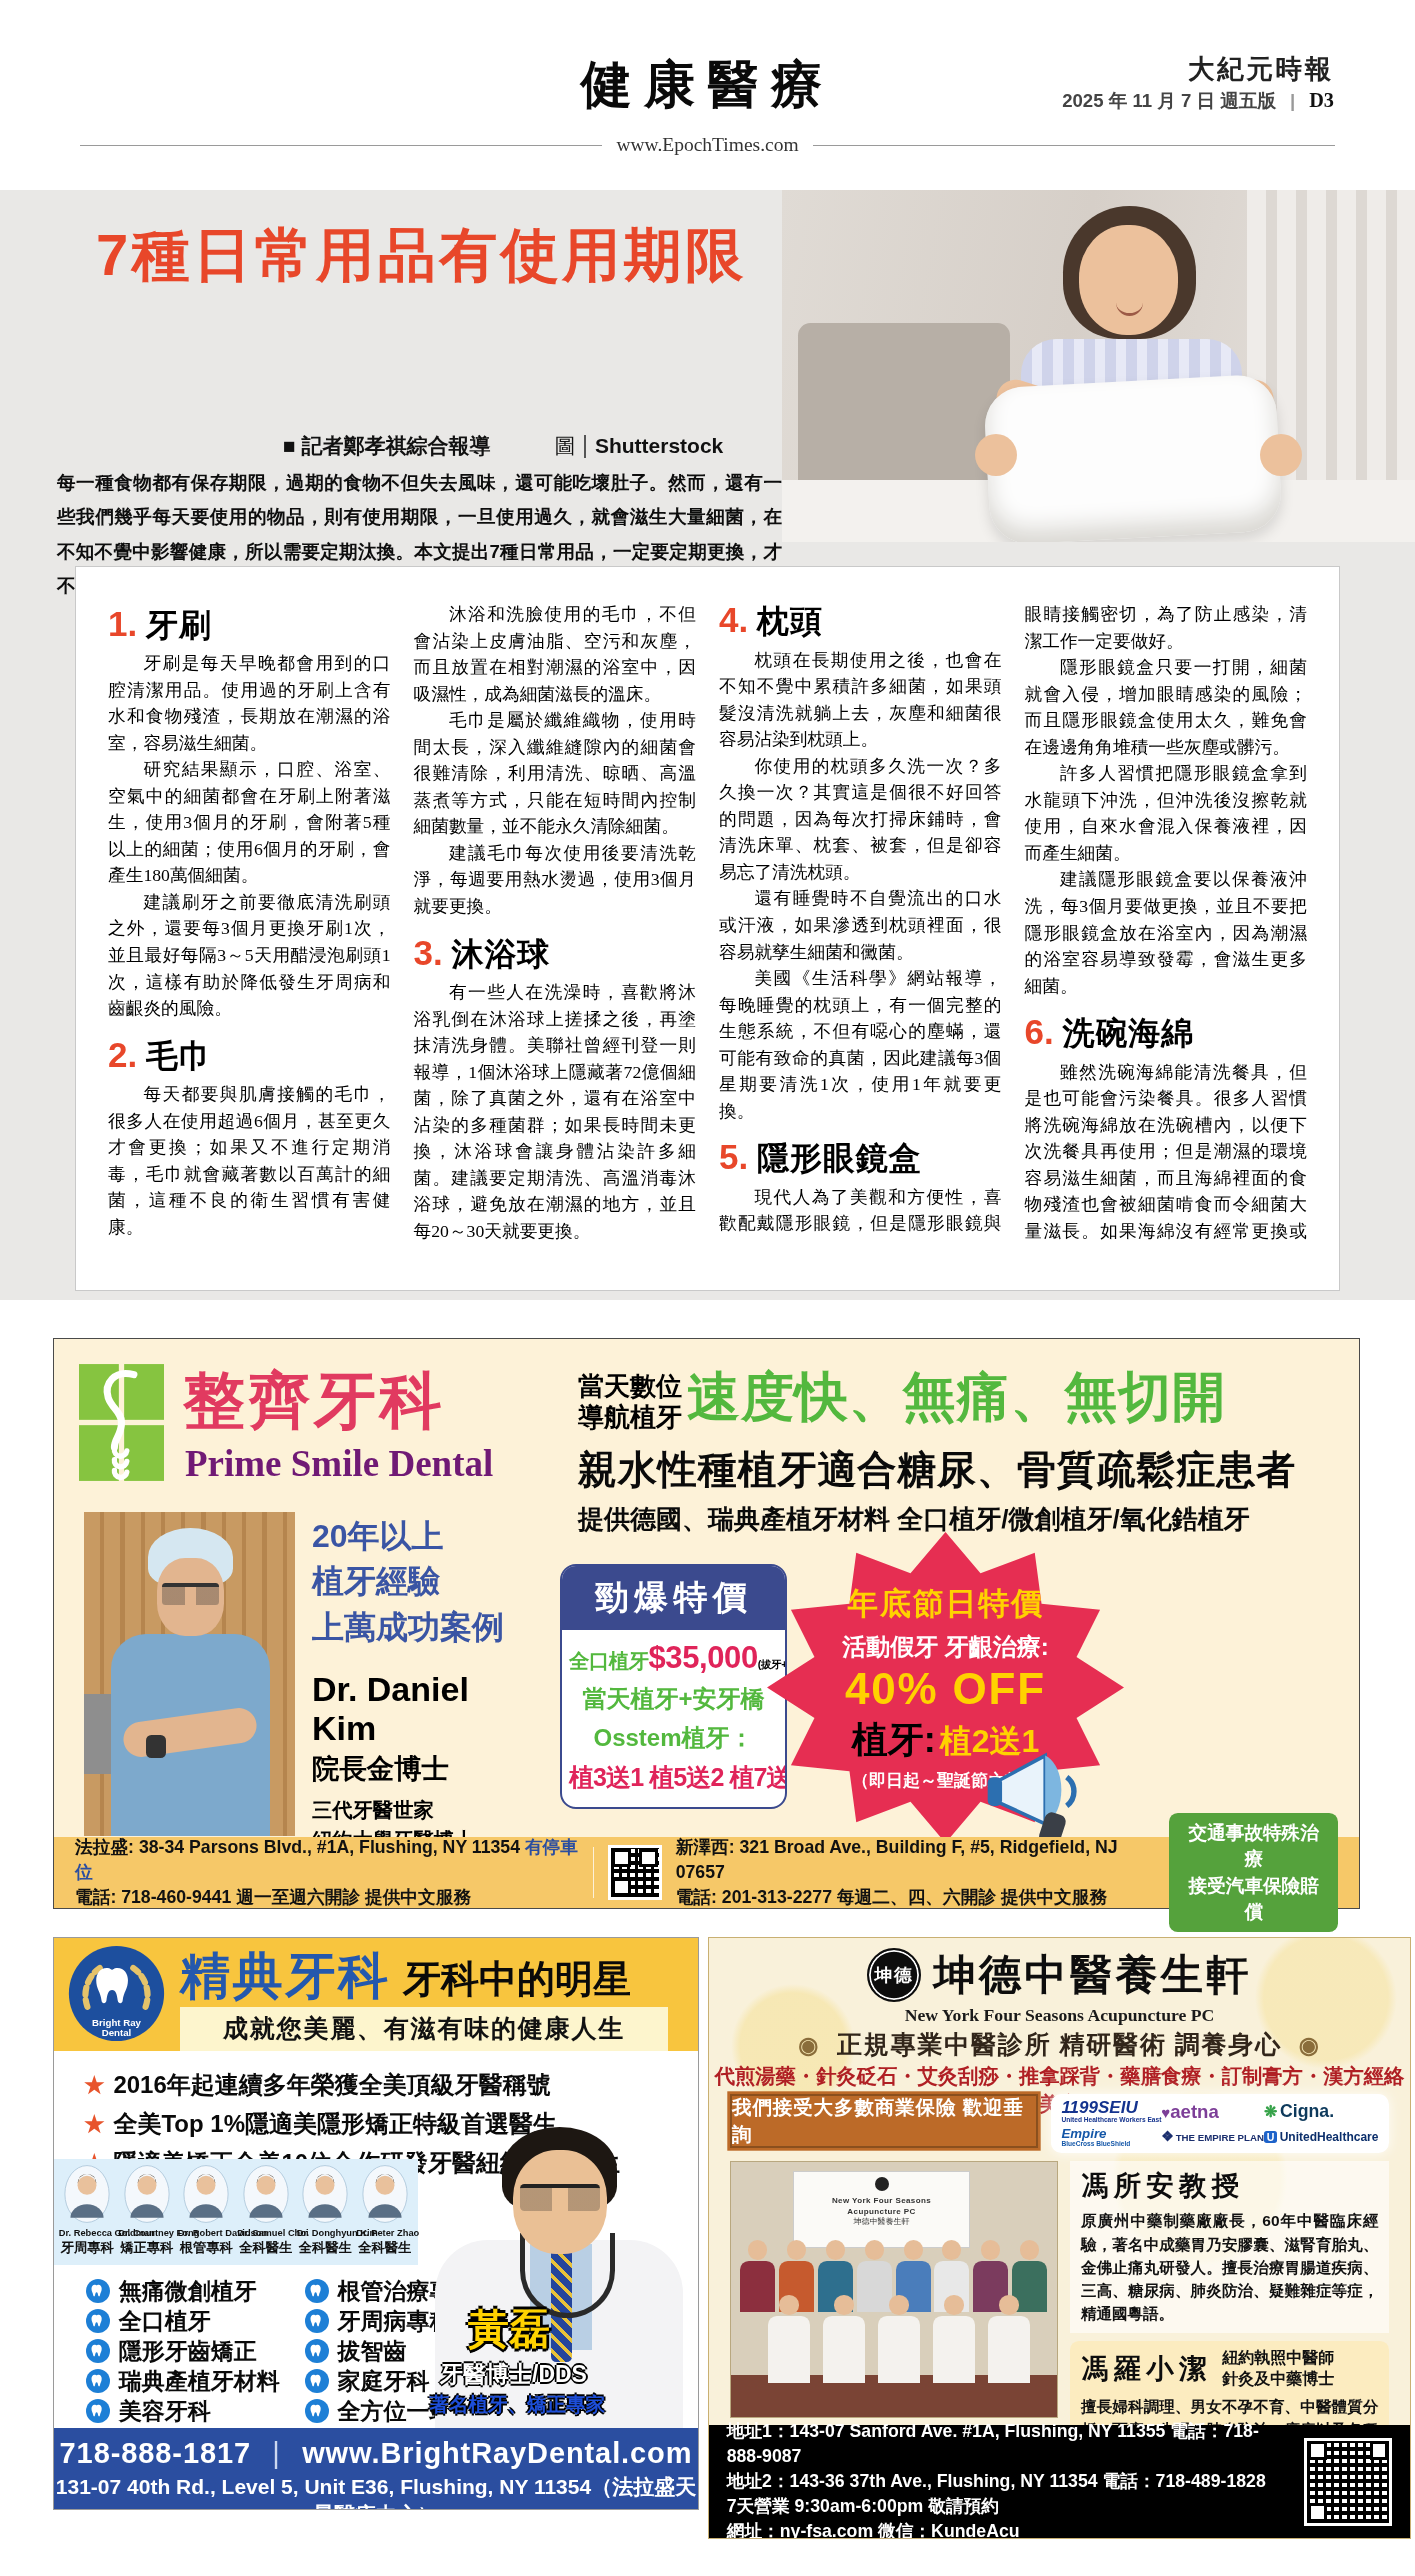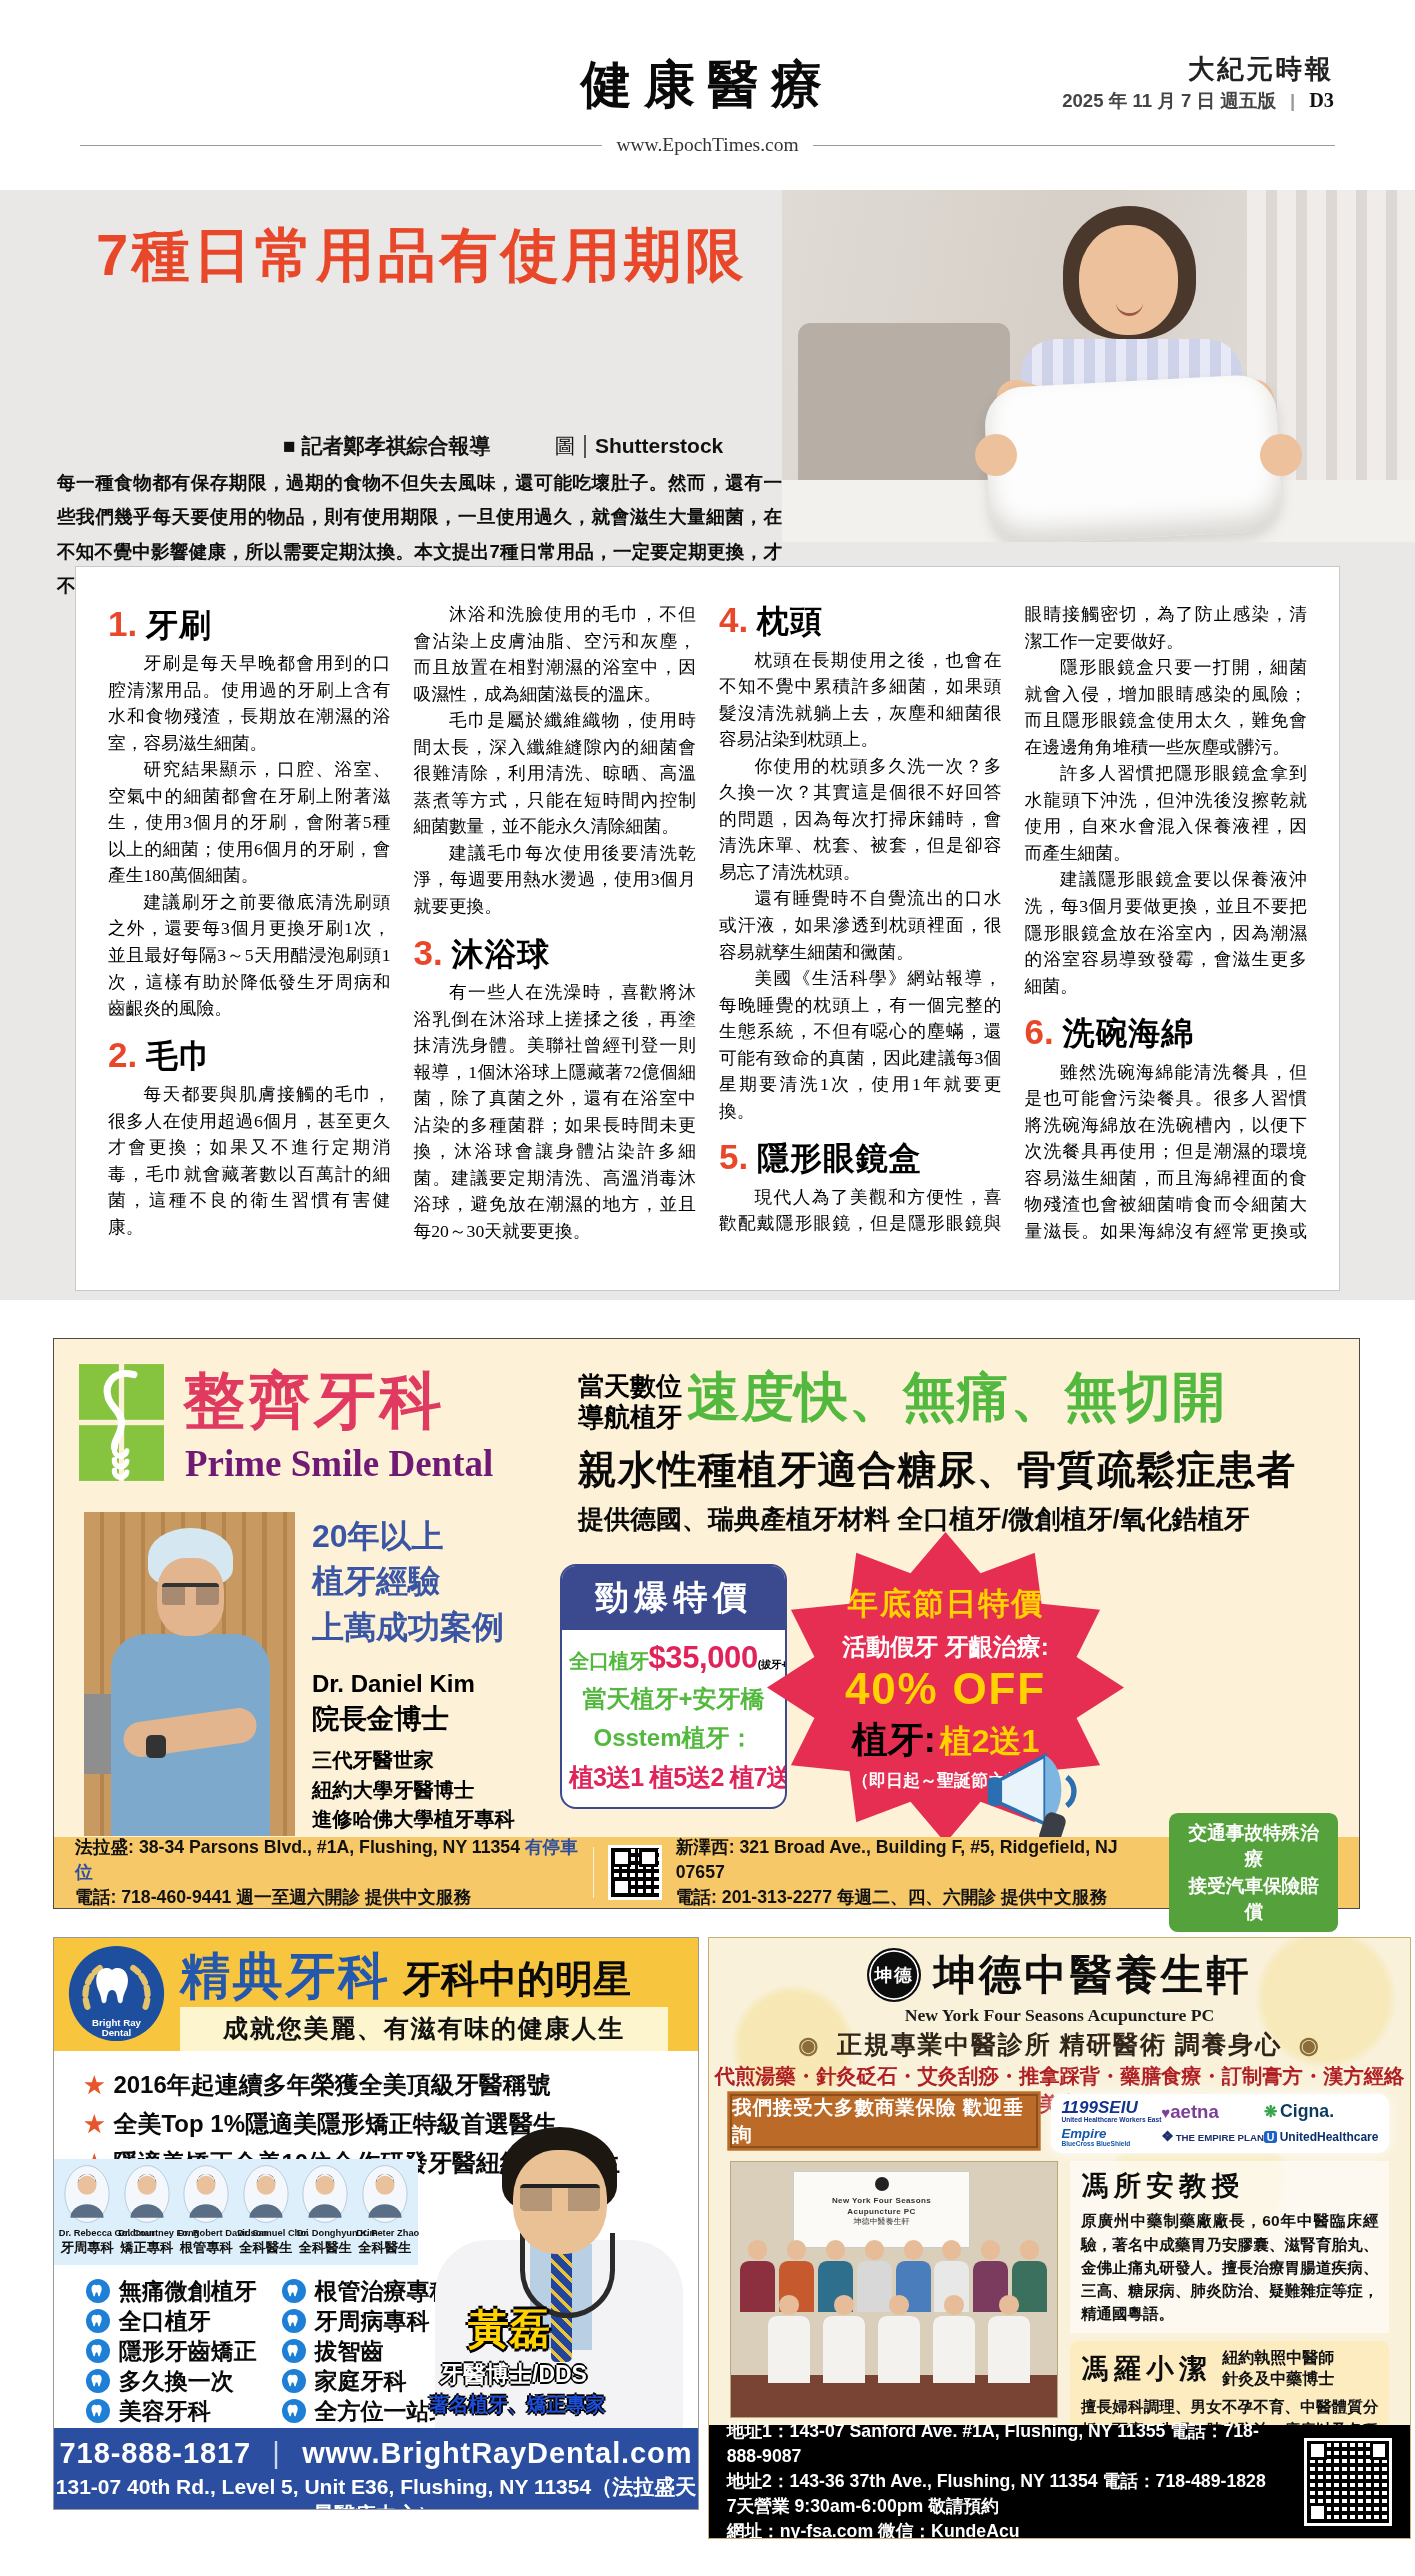--- a/index.html
+++ b/index.html
@@ -75,21 +75,21 @@
   .psf-counter{position:absolute;left:0;bottom:62px;width:71px;height:80px;background:#8e8e8e;}
   .psf-cap{position:absolute;left:64px;top:16px;width:85px;height:58px;background:#d5e7f1;border-radius:50% 50% 30% 30%;}
   .psf-face{position:absolute;left:73px;top:46px;width:67px;height:78px;background:#e2b58f;border-radius:42%;}
   .psf-glass{position:absolute;left:78px;top:71px;width:57px;height:17.7px;border-top:4.4px solid #333;
      background:linear-gradient(90deg,#3335 0 23px,transparent 23px 34px,#3335 34px 57px);border-radius:3.5px;}
   .psf-scrub{position:absolute;left:26.5px;top:122px;width:159px;height:203px;background:#7da9cc;border-radius:35px 35px 0 0;}
   .psf-arm{position:absolute;left:39px;top:203px;width:134px;height:35px;background:#e2b58f;border-radius:19.5px;transform:rotate(-8deg);}
   .psf-watch{position:absolute;left:62px;top:223px;width:19.5px;height:23px;background:#333;border-radius:5.3px;}
   .ps-mid{position:absolute;left:258px;top:175px;width:230px;}
   .ps-exp{font-size:32px;font-weight:900;color:#3a55a4;line-height:1.42;}
-  .ps-drname{margin-top:19.5px;font-size:24px;font-weight:900;color:#000;}
+  .ps-drname{margin-top:19.5px;font-size:34px;font-weight:900;color:#000;}
   .ps-drtitle{margin-top:3.5px;font-size:27.4px;font-weight:900;color:#000;}
   .ps-creds{margin-top:8.8px;font-size:20.3px;font-weight:800;line-height:1.45;color:#000;}
   .ps-deal{position:absolute;left:506px;top:225px;width:223px;border:2.7px solid #3b4a8e;border-radius:16px;
            overflow:hidden;background:#fff;}
   .ps-deal-head{background:#3b4a8e;color:#fff;font-size:34px;font-weight:900;text-align:center;
                 padding:8.8px 0;letter-spacing:5.3px;}
   .ps-deal-body{padding:10.6px 7px 12.4px;text-align:center;}
   .ps-deal-l1{white-space:nowrap;letter-spacing:-0.4px;}
   .ps-deal-l1 .lab{color:#53b83e;font-weight:900;font-size:20.3px;}
   .ps-deal-l1 .price{color:#e0245a;font-weight:900;font-size:31px;}
@@ -512,21 +512,21 @@
               <circle cx="12" cy="12" r="12" fill="#1d7fd6"></circle>
               <path d="M8.6 5.8c-2 0-3.1 2-3.1 4 0 3 1.5 3.8 1.8 6.8.1 1.1 1.5 1.1 1.7 0 .3-2 .6-3.4 1.6-3.4s1.3 1.4 1.6 3.4c.2 1.1 1.6 1.1 1.7 0 .3-3 1.8-3.8 1.8-6.8 0-2-1.1-4-3.1-4-1 0-1.5.5-2 .5s-1-.5-2-.5z" fill="#fff"></path>
             </svg></span>
           <span>隱形牙齒矯正</span>
         </li>
         <li>
           <span class="ticon"><svg viewBox="0 0 24 24">
               <circle cx="12" cy="12" r="12" fill="#1d7fd6"></circle>
               <path d="M8.6 5.8c-2 0-3.1 2-3.1 4 0 3 1.5 3.8 1.8 6.8.1 1.1 1.5 1.1 1.7 0 .3-2 .6-3.4 1.6-3.4s1.3 1.4 1.6 3.4c.2 1.1 1.6 1.1 1.7 0 .3-3 1.8-3.8 1.8-6.8 0-2-1.1-4-3.1-4-1 0-1.5.5-2 .5s-1-.5-2-.5z" fill="#fff"></path>
             </svg></span>
-          <span>多久換一次</span>
+          <span>瑞典產植牙材料</span>
         </li>
         <li>
           <span class="ticon"><svg viewBox="0 0 24 24">
               <circle cx="12" cy="12" r="12" fill="#1d7fd6"></circle>
               <path d="M8.6 5.8c-2 0-3.1 2-3.1 4 0 3 1.5 3.8 1.8 6.8.1 1.1 1.5 1.1 1.7 0 .3-2 .6-3.4 1.6-3.4s1.3 1.4 1.6 3.4c.2 1.1 1.6 1.1 1.7 0 .3-3 1.8-3.8 1.8-6.8 0-2-1.1-4-3.1-4-1 0-1.5.5-2 .5s-1-.5-2-.5z" fill="#fff"></path>
             </svg></span>
           <span>美容牙科</span>
         </li>
       </ul>
     <ul id="br-serv-right">

